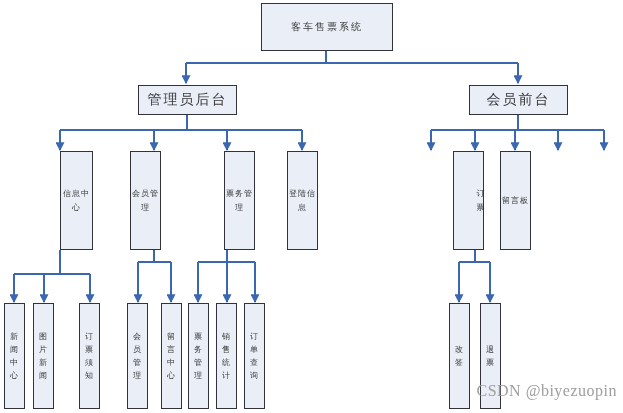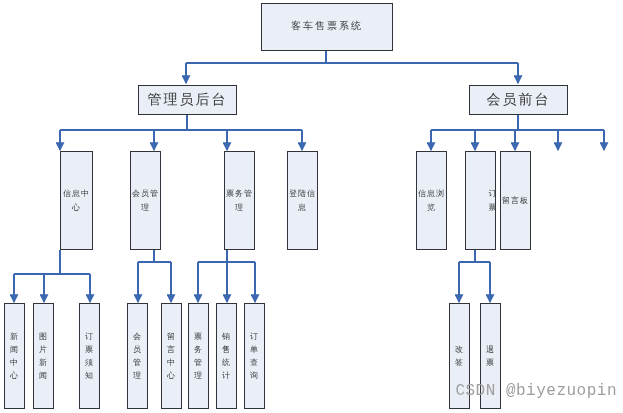--- a/index.html
+++ b/index.html
@@ -1,18 +1,18 @@
 <!DOCTYPE html>
 <html><head>
 <meta charset="utf-8">
 <style>
   html,body { margin:0; padding:0; background:#ffffff; }
   .stage {
     position:relative; width:623px; height:413px; background:#ffffff;
-    font-family:Liberation Mono, monospace; overflow:hidden;border-radius:10px;
+    font-family:Liberation Serif, serif; overflow:hidden;border-radius:10px;
   }
   .wires { position:absolute; left:0; top:0; width:623px; height:413px; }
   .box {
     position:absolute; box-sizing:border-box;
     background:#e9eef7; border:1px solid #32323a;
     display:flex; align-items:center; justify-content:center;
     text-align:center; color:#3a3a3a; white-space:pre-line;
     font-size:8px; line-height:1.6; letter-spacing:1px;
   }
   .root  { font-size:10px; letter-spacing:2px; }
@@ -82,23 +82,21 @@
 
   <div class="box lv3" style="left:60px; width:33px;">信息中
 心</div>
   <div class="box lv3" style="left:130px;">会员管
 理</div>
   <div class="box lv3" style="left:224px;">票务管
 理</div>
   <div class="box lv3" style="left:287px;">登陆信
 息</div>
 
-  <div class="box lv3" style="left:416px;">信息浏
-览</div>
-  <div class="box lv3" style="left:465px;padding-left:25px;">订票</div>
+  <div class="box lv3" style="left:453px;padding-left:25px;">订票</div>
   <div class="box lv3" style="left:500px;">留言板</div>
 
   <div class="box lv4" style="left:4px;">新
 闻
 中
 心</div>
   <div class="box lv4" style="left:33px;">图
 片
 新
 闻</div>

